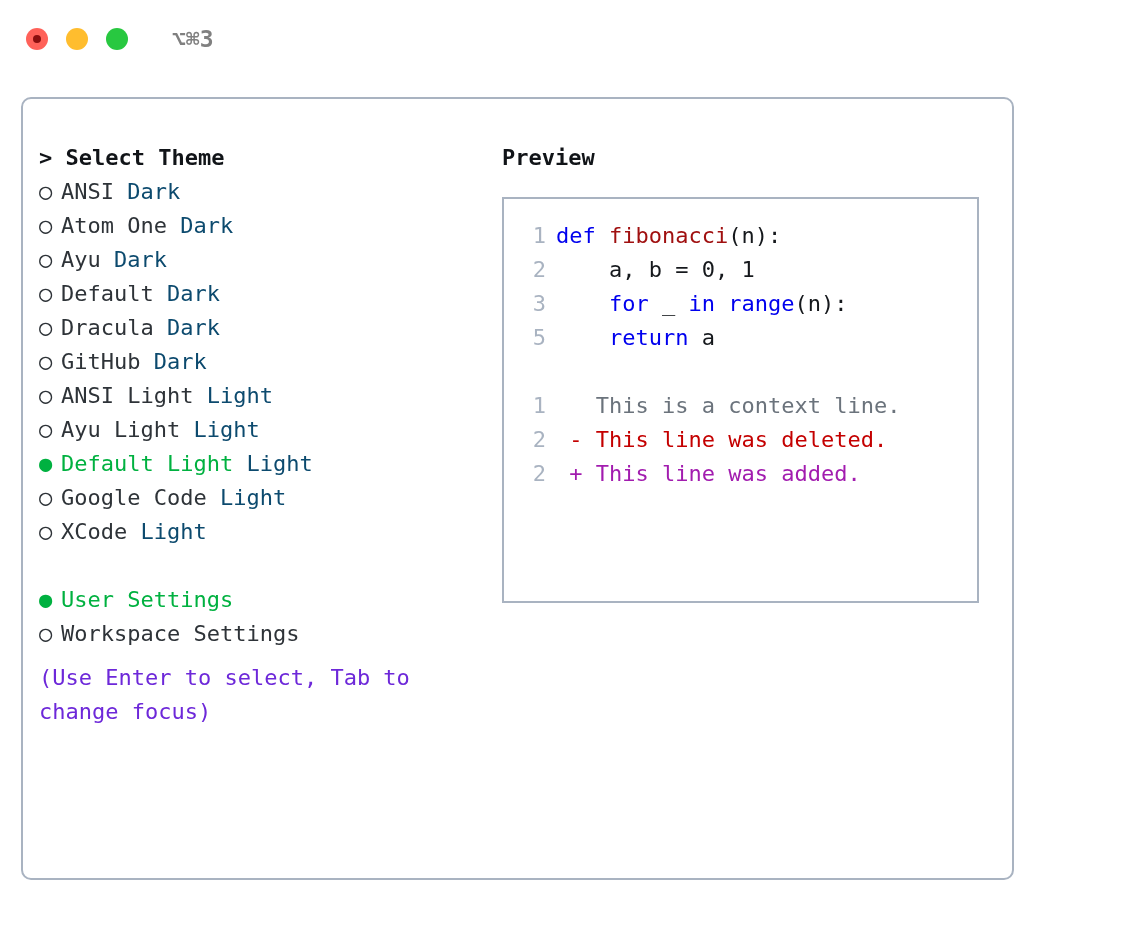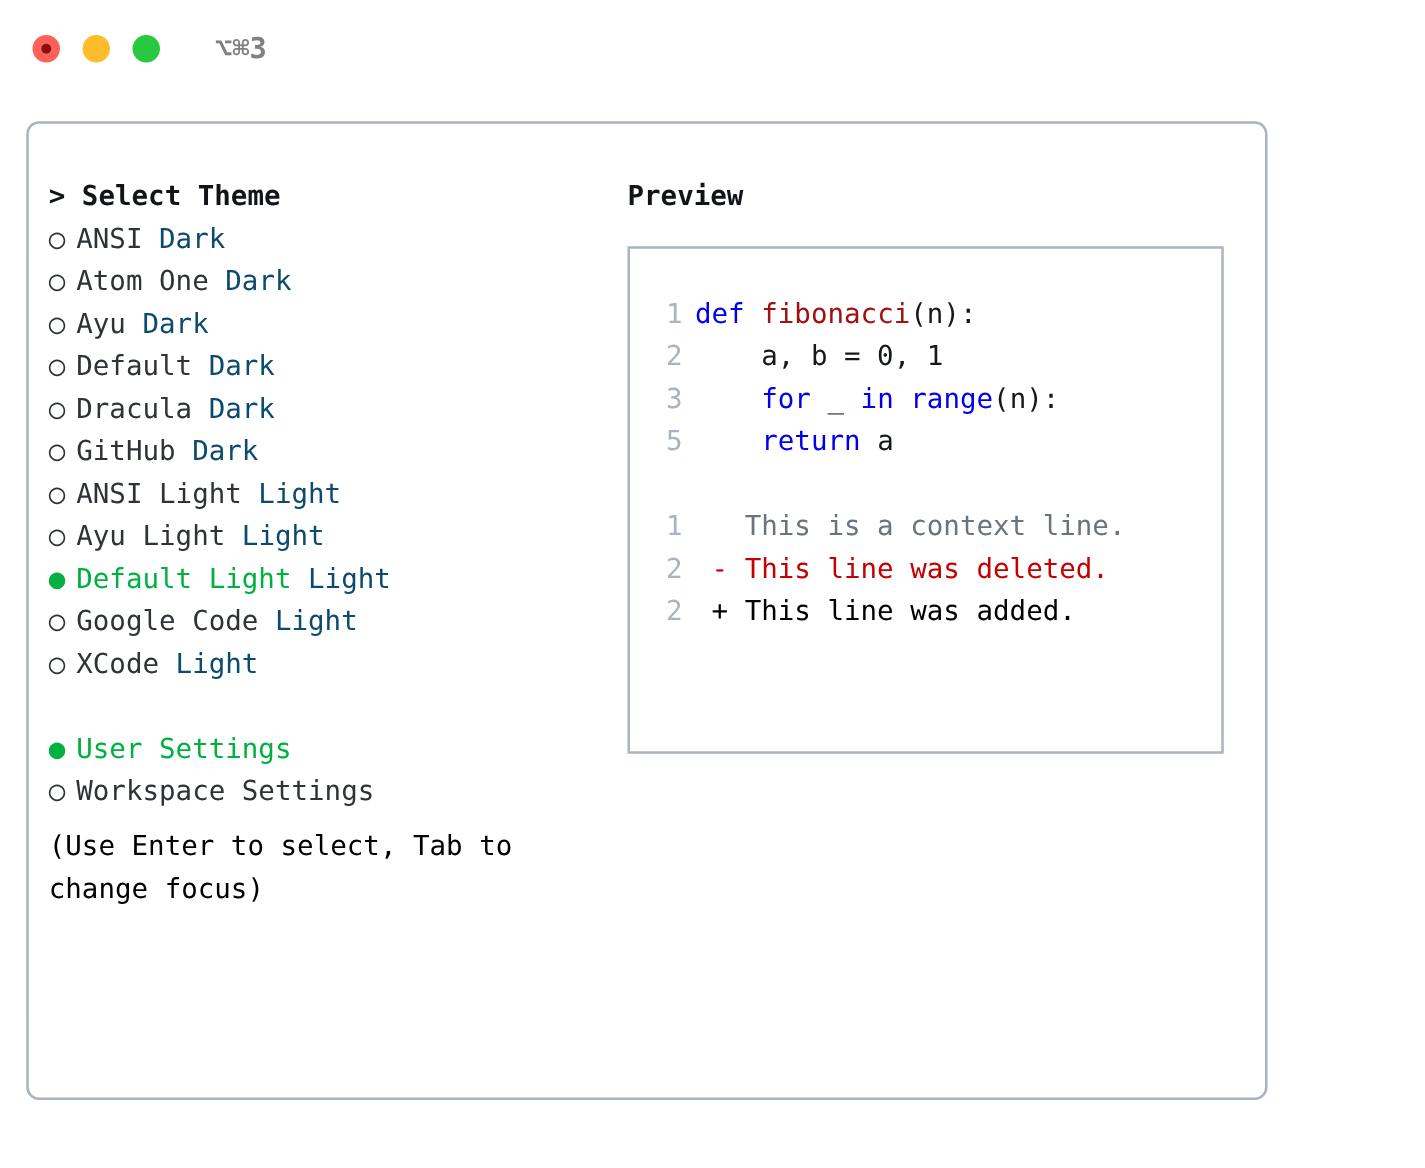--- a/index.html
+++ b/index.html
@@ -93,61 +93,61 @@
   .section-title {
     font-weight: normal;
     color: #2e3338;
     padding-left: 28px;
   }
   .spacer-row { height: 34px; }
   #hint {
     margin-top: 10px;
     font-size: 22px;
     line-height: 34px;
-    color: #000000;
+    color: #6d28d9;
     width: 400px;
   }
 
   
   #right-col {
     position: absolute;
     left: 479px; top: 42px;
     width: 490px;
   }
   #preview-label {
     font-size: 22px;
     font-weight: bold;
     color: #111418;
     line-height: 34px;
   }
   #preview-box {
     margin-top: 22px;
     width: 477px; height: 406px;
     border: 2px solid #a9b3c1;
     background: #ffffff;
-    padding: 36px 0 0 14px;
+    padding: 20px 0 0 14px;
   }
   .code-line {
     font-size: 22px;
     line-height: 34px;
     white-space: pre;
     color: #15181c;
   }
   .lno {
     display: inline-block;
     width: 28px;
     text-align: right;
     color: #a9b3c1;
     margin-right: 10px;
   }
   .kw  { color: #0000ee; }
   .fn  { color: #a01010; }
   .ctx { color: #6b737c; }
   .del { color: #c40000; }
-  .add { color: #000000; }
+  .add { color: #a21caf; }
   .blank-line { height: 34px; }
 </style>
 </head>
 <body>
 
 <div id="app">
 
   <div id="titlebar">
     <div class="dot" style="background:#ff6159">
       <div class="dot-inner" style="background:#8b0f0f"></div>

